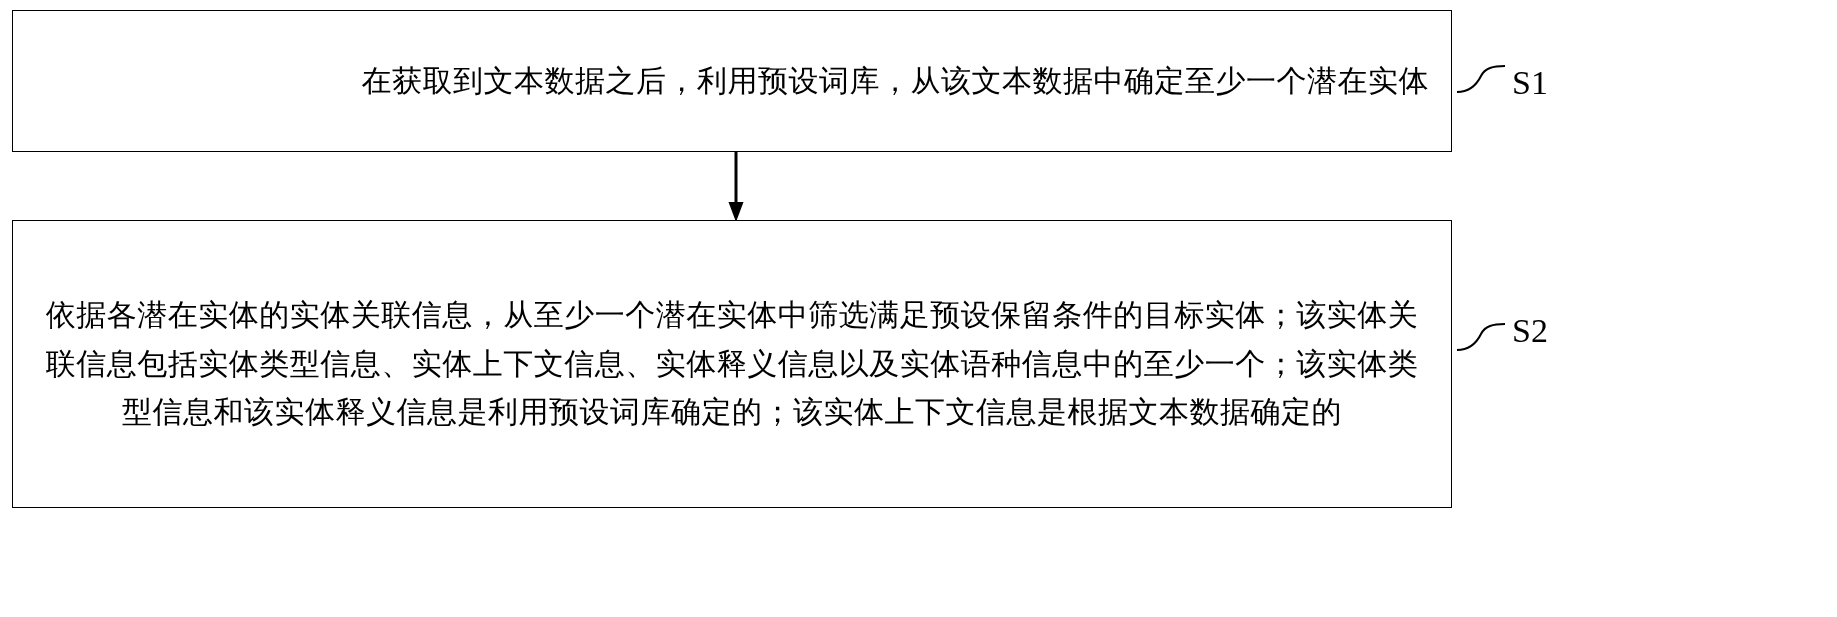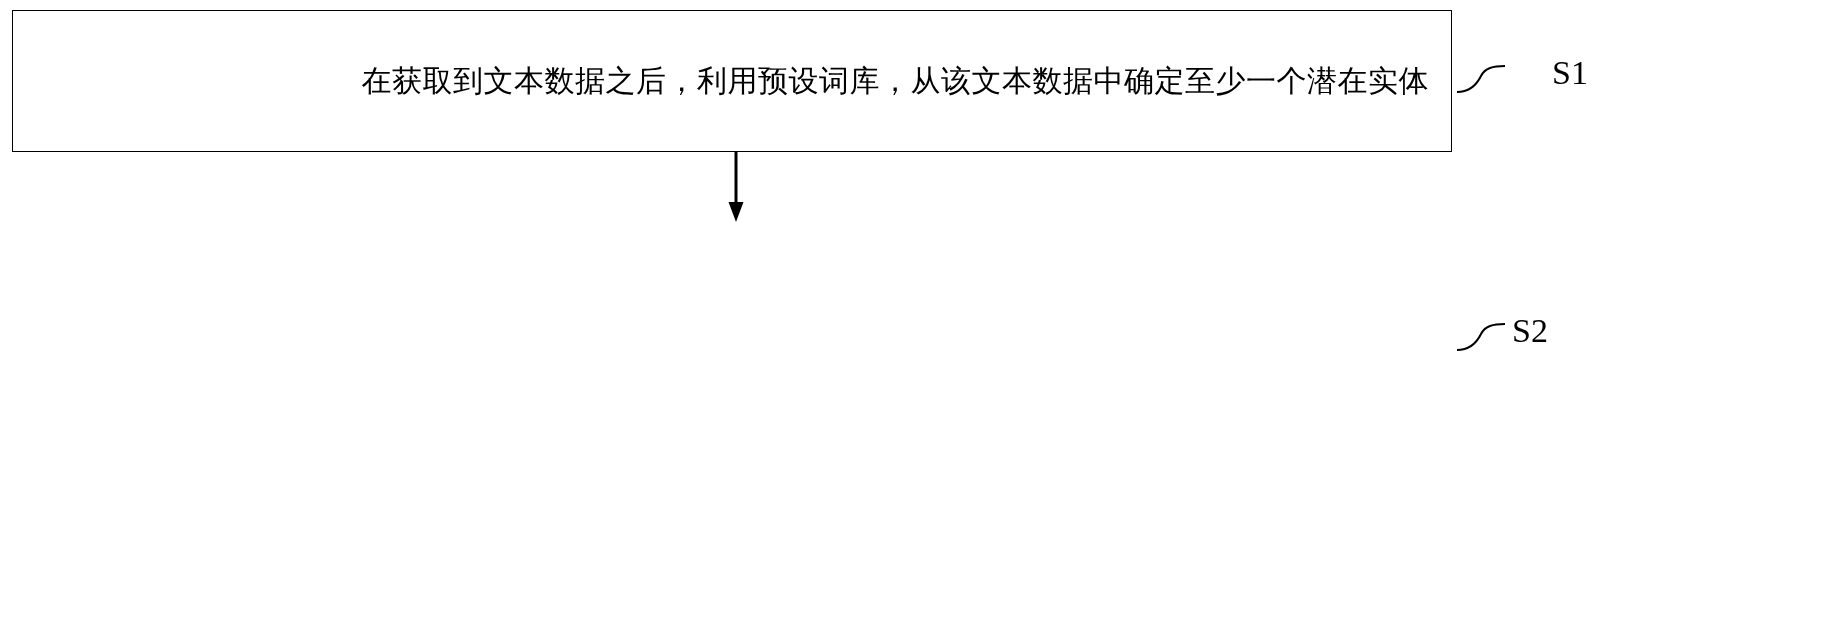--- a/index.html
+++ b/index.html
@@ -69,22 +69,21 @@
   }
   
   .step-label {
     position: absolute;
     font-size: 34px;
     line-height: 1;
     font-family: "Liberation Serif", serif;
   }
   #label-s1 {
     left: 1512px;
-    top: 56px;
-    margin-left: 40px;
+    top: 66px;
   }
   #label-s2 {
     left: 1512px;
     top: 314px;
   }
   .leader {
     position: absolute;
     width: 52px;
     height: 34px;
   }
@@ -107,20 +106,23 @@
     <span class="flow-text">在获取到文本数据之后，利用预设词库，从该文本数据中确定至少一个潜在实体</span>
   </div>
 
   <div class="connector">
     <svg width="24" height="70" viewBox="0 0 24 70" aria-hidden="true">
       <line x1="12" y1="0" x2="12" y2="56" stroke="#000000" stroke-width="3"></line>
       <polygon points="12,70 4.5,50 19.5,50" fill="#000000"></polygon>
     </svg>
   </div>
 
+  <div class="flow-box" id="box-s2">
+    <span class="flow-text">依据各潜在实体的实体关联信息，从至少一个潜在实体中筛选满足预设保留条件的目标实体；该实体关联信息包括实体类型信息、实体上下文信息、实体释义信息以及实体语种信息中的至少一个；该实体类型信息和该实体释义信息是利用预设词库确定的；该实体上下文信息是根据文本数据确定的</span>
+  </div>
 
   <div class="leader" id="leader-s1">
     <svg width="52" height="34" viewBox="0 0 52 34" aria-hidden="true">
       <path d="M2 30 C 12 30, 20 26, 26 14 C 30 6, 38 4, 50 4" fill="none" stroke="#000000" stroke-width="2"></path>
     </svg>
   </div>
   <span class="step-label" id="label-s1">S1</span>
 
   <div class="leader" id="leader-s2">
     <svg width="52" height="34" viewBox="0 0 52 34" aria-hidden="true">

